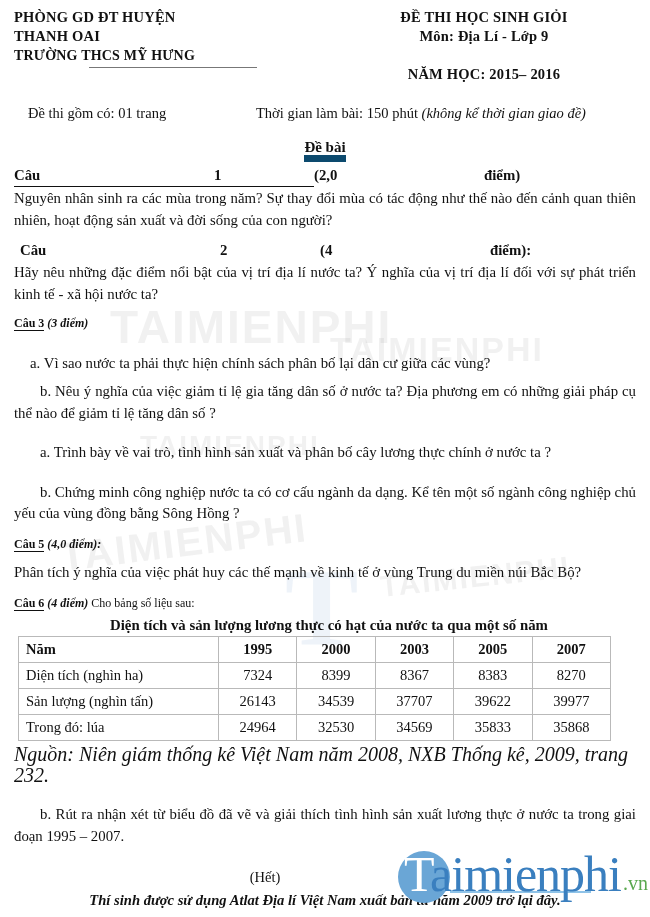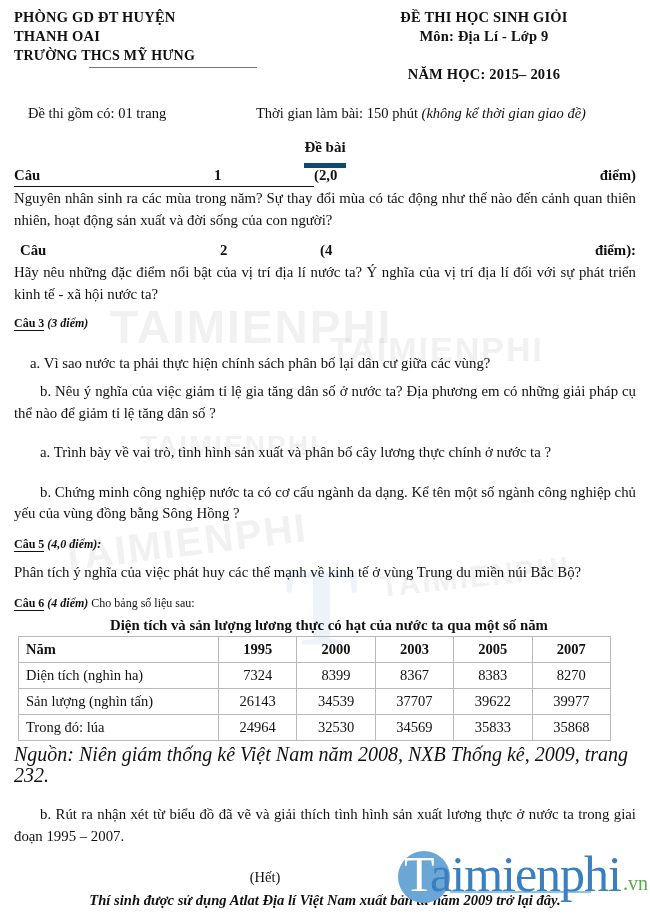--- a/index.html
+++ b/index.html
@@ -110,41 +110,41 @@
   .ital { font-style: italic; }
 
   
   .de-bai {
     text-align: center;
     font-weight: 700;
     font-size: 15px;
     margin-top: 16px;
   }
   .de-bai span {
-    border-bottom: 5px solid #0c4a6e;
-    padding-bottom: 8px;
+    border-bottom: 7px solid #0c4a6e;
+    padding-bottom: 0px;
   }
 
   
   .q-block { margin-top: 9px; }
 
   .q-spread {
     display: flex;
     font-size: 14.8px;
     font-weight: 700;
     line-height: 21px;
   }
   .q-spread.underlined .seg-a,
   .q-spread.underlined .seg-b {
     border-bottom: 1px solid #111;
   }
   .q-spread .seg-a { width: 200px; }
   .q-spread .seg-b { width: 100px; }
   .q-spread .seg-c { width: 170px; text-align: left; }
-  .q-spread .seg-d { flex: 1; text-align: right; font-family: Liberation Serif, serif; }
+  .q-spread .seg-d { flex: 1; text-align: left; font-family: Liberation Serif, serif; }
   .q-spread.indent { padding-left: 6px; }
 
   .q-body {
     font-size: 14.8px;
     line-height: 21.5px;
     text-align: justify;
     margin-top: 1px;
   }
   .q-body.tjust { text-align: justify; text-justify: inter-word; }
 

